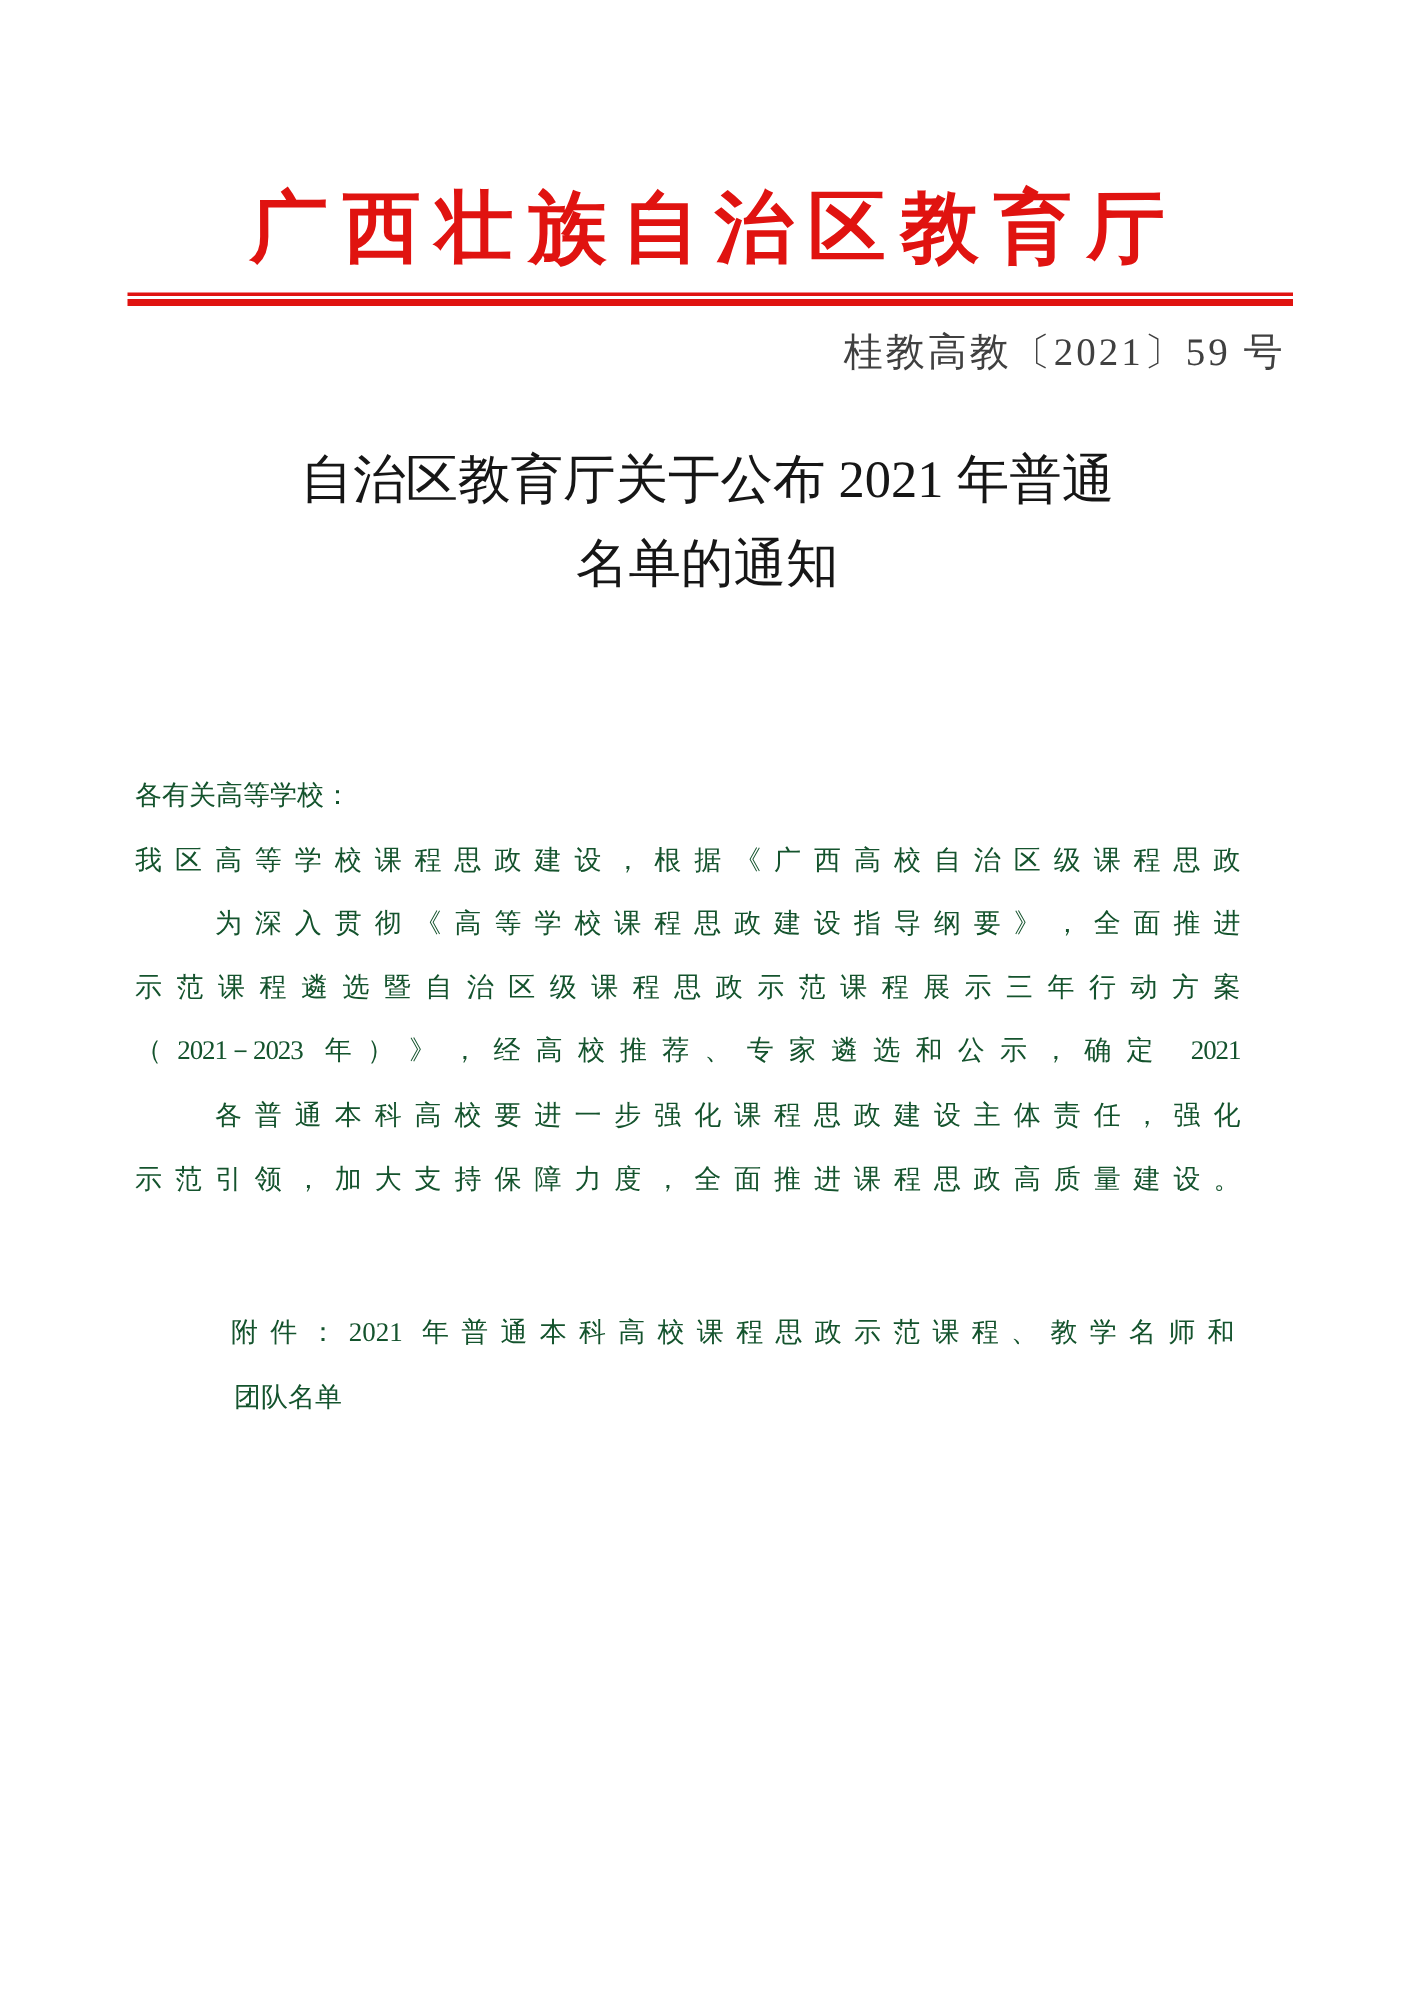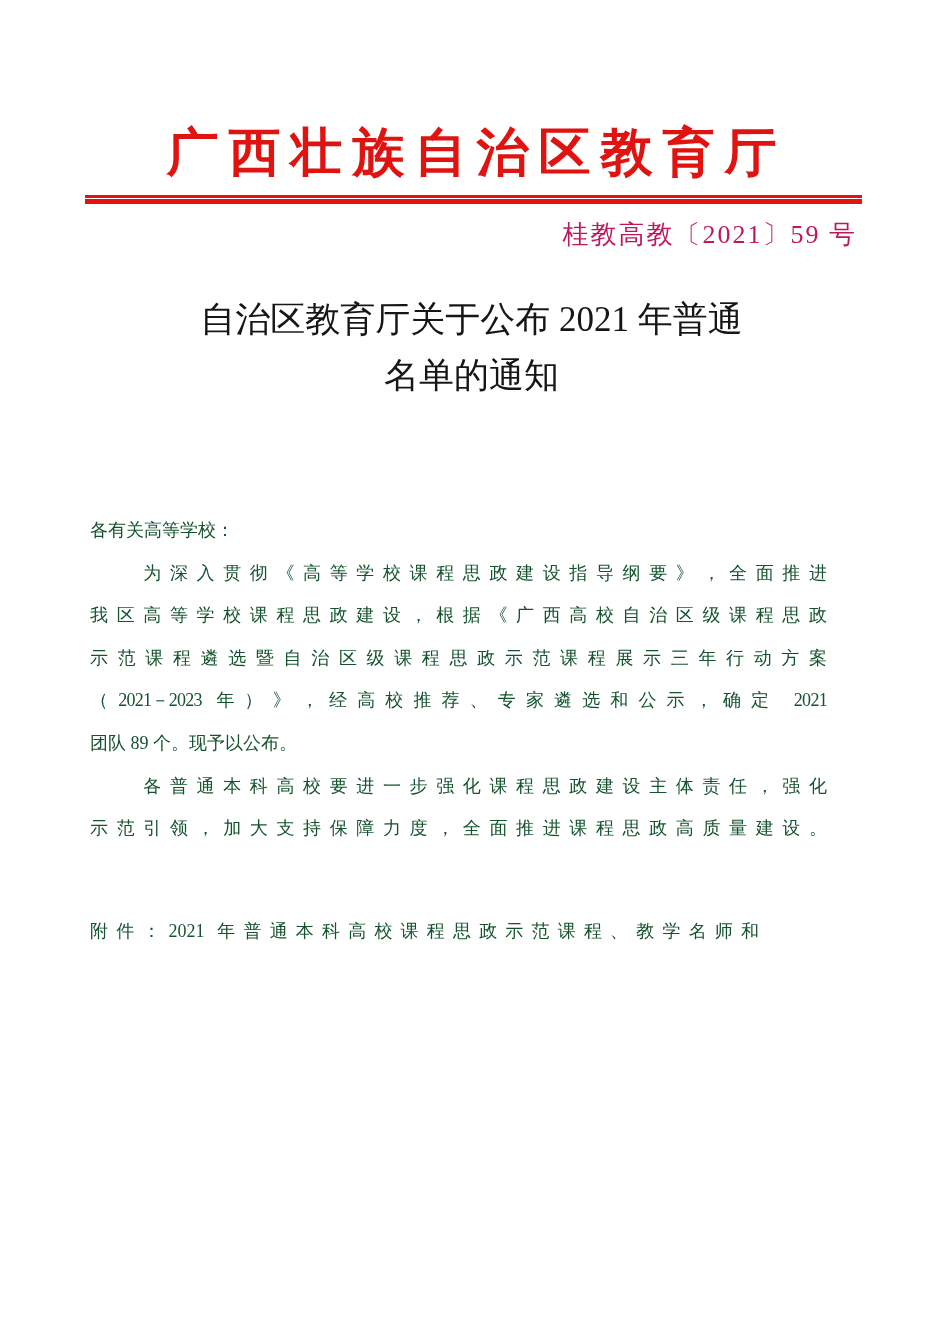--- a/index.html
+++ b/index.html
@@ -12,35 +12,35 @@
     font-size:52px;font-weight:700;color:#e01310;letter-spacing:10px;line-height:58px;
     text-indent:10px;white-space:nowrap;
   }
   .rule{
     position:absolute;height:9px;
     background:linear-gradient(to bottom,#e01310 0 28%,#ffffff 28% 46%,#e01310 46% 100%);
   }
   .rule-top{top:195px;left:85px;width:777px;}
   .rule-bottom{top:1238px;left:90px;width:772px;}
   .doc-number{
-    position:absolute;top:217px;right:86px;font-size:26px;letter-spacing:2px;color:#be185d;
+    position:absolute;top:217px;right:86px;font-size:26px;letter-spacing:2px;color:#404040;
     white-space:nowrap;
   }
   .title{
     position:absolute;top:292px;left:0;width:100%;text-align:center;
     font-size:35px;font-weight:400;line-height:56px;color:#161616;
   }
   .body-block{
     position:absolute;top:509px;left:90px;width:737px;
     font-size:18px;line-height:42.6px;color:#14532d;
   }
   .line{text-align:justify;}
   .line.j{text-align-last:justify;}
   .line.tight{letter-spacing:-0.7px;}
-  .att1{margin-top:60px;width:669px;}
+  .att1{margin-top:60px;margin-left:64px;width:669px;}
   .att2{margin-left:66px;}
   .signature{
     position:absolute;top:1133px;left:505px;font-size:23px;letter-spacing:1px;
     color:#2b2b2b;white-space:nowrap;
   }
   .sign-date{
     position:absolute;top:1179px;left:531px;font-size:25px;color:#2b2b2b;white-space:nowrap;
   }
   .stamp{
     position:absolute;left:523px;top:1009px;width:234px;height:234px;
@@ -60,25 +60,24 @@
   <div class="doc-number">桂教高教〔2021〕59 号</div>
 
   <div class="title">
     <div>自治区教育厅关于公布 2021 年普通</div>
     <div>名单的通知</div>
   </div>
 
   <div class="body-block">
     <div class="line">各有关高等学校：</div>
 
+    <div class="line j">我区高等学校课程思政建设，根据《广西高校自治区级课程思政</div>
     <div class="line j">　　为深入贯彻《高等学校课程思政建设指导纲要》，全面推进</div>
-    <div class="line j">我区高等学校课程思政建设，根据《广西高校自治区级课程思政</div>
     <div class="line j">示范课程遴选暨自治区级课程思政示范课程展示三年行动方案</div>
     <div class="line j tight">（2021－2023 年）》，经高校推荐、专家遴选和公示，确定 2021</div>
-    <div class="line">团队 89 个。现予以公布。</div>
 
     <div class="line j">　　各普通本科高校要进一步强化课程思政建设主体责任，强化</div>
     <div class="line j">示范引领，加大支持保障力度，全面推进课程思政高质量建设。</div>
 
     <div class="line j att1">附件：2021 年普通本科高校课程思政示范课程、教学名师和</div>
     <div class="line att2">团队名单</div>
   </div>
 
   <div class="signature">广西壮族自治区教育厅</div>
   <div class="sign-date">2021 年 11 月 9 日</div>

